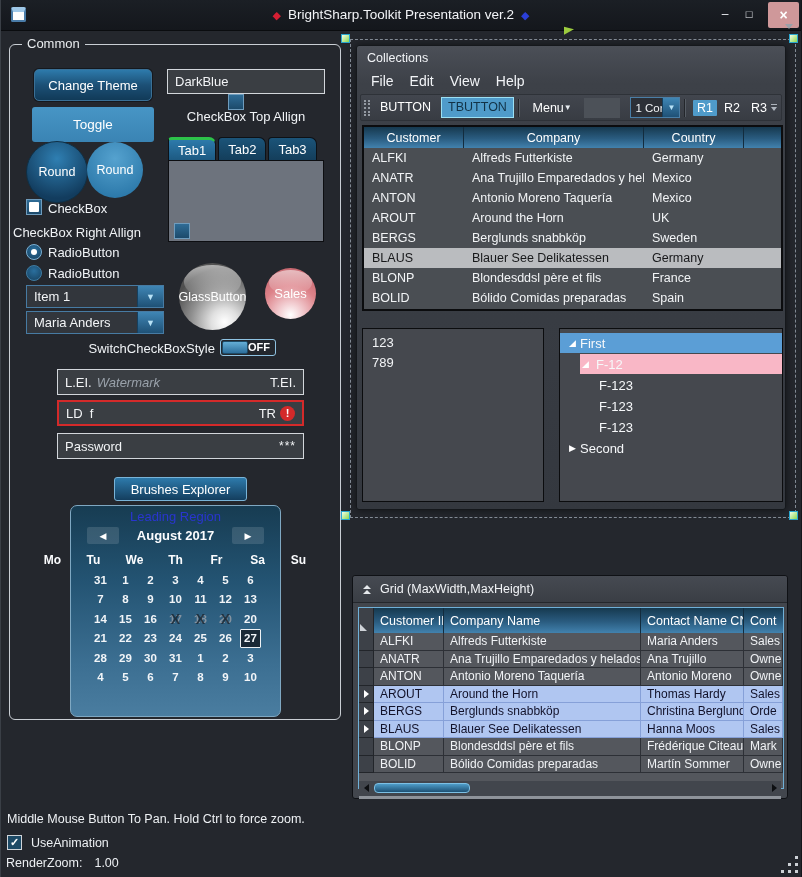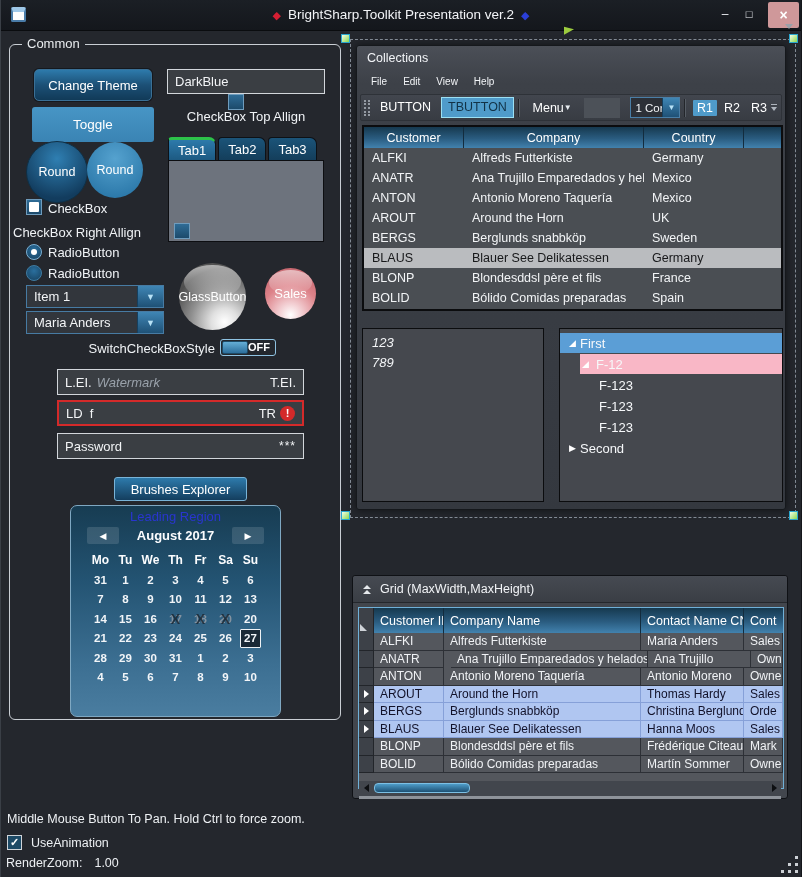--- a/index.html
+++ b/index.html
@@ -112,37 +112,37 @@
     border:1px solid #7fa8c2;box-sizing:border-box;}
   .cal-leading{text-align:center;font-size:13px;color:#2935cf;margin-top:3px;}
   .cal-month-row{position:relative;height:20px;margin-top:2px;}
   .cal-nav{position:absolute;top:1px;width:32px;height:17px;border-radius:2px;
     background:rgba(255,255,255,.13);color:#fff;font-size:9px;display:flex;
     align-items:center;justify-content:center;}
   .cal-prev{left:16px;}
   .cal-next{right:16px;}
   .cal-month{text-align:center;line-height:20px;font-weight:bold;font-size:13px;color:#fbfcfe;}
   .cal-days,.cal-grid{display:grid;grid-template-columns:repeat(7,25px);justify-content:center;text-align:right;}
-  .cal-days{margin-top:7px;font-weight:bold;font-size:12px;color:#fbfcfe;text-align:center;}
+  .cal-days{margin-top:7px;font-weight:bold;font-size:12px;color:#fbfcfe;text-align:center;gap:16px;}
   .cal-grid{grid-auto-rows:19.5px;margin-top:3px;font-size:11.5px;font-weight:bold;}
   .cal-cell{display:flex;align-items:center;justify-content:center;position:relative;color:#f2f5f8;}
   .cal-cell.blackout{color:#8593a0;}
   .cal-cell.blackout::after{content:"X";position:absolute;inset:0;display:flex;align-items:center;
     justify-content:center;color:#1b2834;font-size:14px;font-weight:bold;opacity:.85;}
   .cal-cell.selected{background:#1a2936;border:1px solid #eef2f5;border-radius:1px;
     margin:0 2px;}
   .cal-trailing{position:absolute;bottom:3px;width:100%;text-align:center;font-size:13px;color:#9c1a22;}
 
   
   .win{position:absolute;left:355px;top:45px;width:430px;height:465px;
     background:linear-gradient(180deg,#4b4f57 0%,#3d4148 8%,#34383f 100%);
     border:1px solid #15181c;border-radius:3px;box-shadow:0 0 8px rgba(0,0,0,.55);box-sizing:border-box;}
   .win-title{height:24px;line-height:24px;padding-left:10px;font-size:12.5px;color:#f2f4f7;}
   .menubar{display:flex;padding-left:6px;height:22px;align-items:center;}
-  .menu-item{padding:0 8px;font-size:10px;color:#f2f4f7;}
+  .menu-item{padding:0 8px;font-size:14px;color:#f2f4f7;}
   .toolbar{position:absolute;left:3px;top:48px;right:3px;height:27px;display:flex;align-items:center;
     background:linear-gradient(180deg,#42464e,#383c43);border-radius:2px;border:1px solid #2e3238;box-sizing:border-box;}
   .tb-grip{width:3px;height:16px;margin-left:3px;border-left:2px dotted #959ba3;border-right:2px dotted #959ba3;}
   .tb-btn{padding:0 7px;height:21px;line-height:21px;font-size:12.5px;color:#fff;margin-left:3px;}
   .tb-tbtn{background:#4f9bca;color:#123246;border:1px solid #9be0f4;font-size:12.5px;
     padding:0 6px;height:19px;line-height:19px;margin-left:3px;}
   .tb-sep{width:1px;height:18px;background:#23262b;border-right:1px solid #565c64;margin:0 4px;}
   .tb-menu{display:flex;align-items:center;color:#fff;font-size:12.5px;margin-left:5px;padding:0 4px;}
   .tb-menu .arrow{font-size:8px;color:#e8ecf0;}
   .tb-text{width:57px;height:20px;background:#4c5158;margin-left:8px;}
@@ -161,21 +161,21 @@
     background:#4a4e53;box-sizing:border-box;overflow:hidden;}
   .g1-header{display:flex;height:21px;}
   .g1-hcell{background:linear-gradient(180deg,#16394f 0%,#2a5c80 55%,#4282ae 100%);color:#fff;
     font-size:12.5px;display:flex;align-items:center;justify-content:center;
     border-right:1px solid #132c3e;box-sizing:border-box;}
   .g1-row{display:flex;height:20px;font-size:12.5px;color:#f2f4f6;}
   .g1-row.selected{background:#babcbf;color:#17181a;}
   .g1-cell{padding-left:8px;display:flex;align-items:center;overflow:hidden;white-space:nowrap;box-sizing:border-box;}
   
   .listbox{position:absolute;left:5px;top:282px;width:182px;height:174px;background:#45484e;
-    border:1px solid #0b0c0e;box-sizing:border-box;padding-top:4px;font-style:italic;}
+    border:1px solid #0b0c0e;box-sizing:border-box;padding-top:4px;}
   .list-item{padding:0 9px;font-size:13px;color:#f2f4f6;height:20px;line-height:20px;}
   .tree{position:absolute;left:202px;top:282px;width:224px;height:174px;background:#45484e;
     border:1px solid #0b0c0e;box-sizing:border-box;padding-top:4px;overflow:hidden;}
   .tree-row{height:21px;position:relative;font-size:13px;color:#f6f8fa;}
   .tree-hl{position:absolute;top:0;bottom:1px;right:0;}
   .tree-hl.blue{left:0;background:#5b9ed6;}
   .tree-hl.pink{left:20px;background:#f9b7c6;}
   .tree-exp{position:absolute;top:0;line-height:21px;font-size:9px;color:#fff;z-index:1;}
   .tree-label{position:absolute;top:0;line-height:21px;z-index:1;white-space:nowrap;}
 
@@ -524,21 +524,21 @@
         <div class="g2-row">
           <div class="g2-rowhead"></div>
           <div class="g2-cell" style="width: 70px;">ALFKI</div>
           <div class="g2-cell" style="width: 197px;">Alfreds Futterkiste</div>
           <div class="g2-cell" style="width: 103px;">Maria Anders</div>
           <div class="g2-cell" style="flex: 1 1 0%;">Sales</div>
         </div>
         <div class="g2-row">
           <div class="g2-rowhead"></div>
           <div class="g2-cell" style="width: 70px;">ANATR</div>
-          <div class="g2-cell" style="width: 197px; margin-left: 7px;">Ana Trujillo Emparedados y helados</div>
+          <div class="g2-cell" style="width: 197px;">Ana Trujillo Emparedados y helados</div>
           <div class="g2-cell" style="width: 103px;">Ana Trujillo</div>
           <div class="g2-cell" style="flex: 1 1 0%;">Owne</div>
         </div>
         <div class="g2-row">
           <div class="g2-rowhead"></div>
           <div class="g2-cell" style="width: 70px;">ANTON</div>
           <div class="g2-cell" style="width: 197px;">Antonio Moreno Taquería</div>
           <div class="g2-cell" style="width: 103px;">Antonio Moreno</div>
           <div class="g2-cell" style="flex: 1 1 0%;">Owne</div>
         </div>

